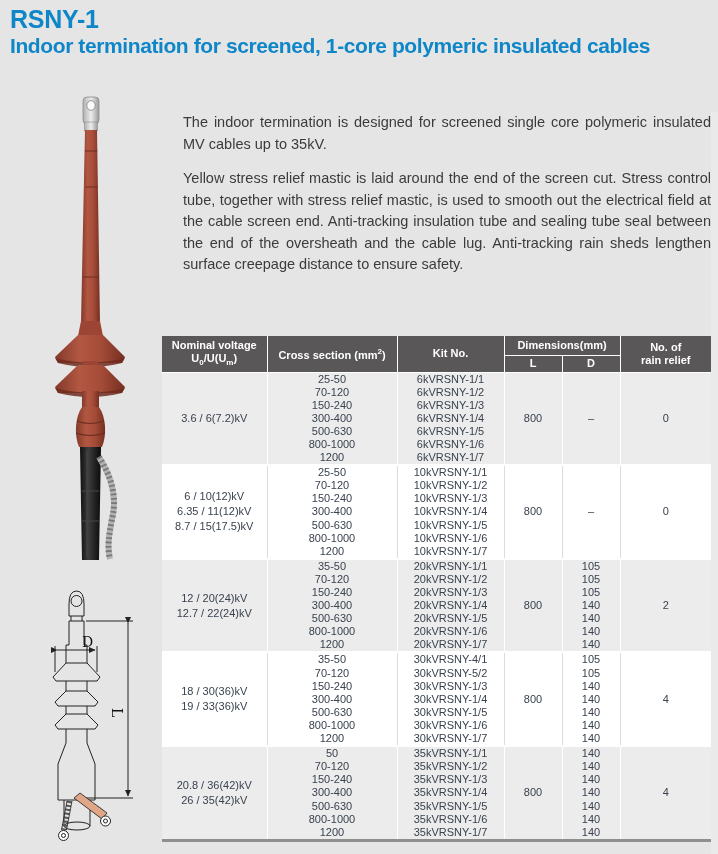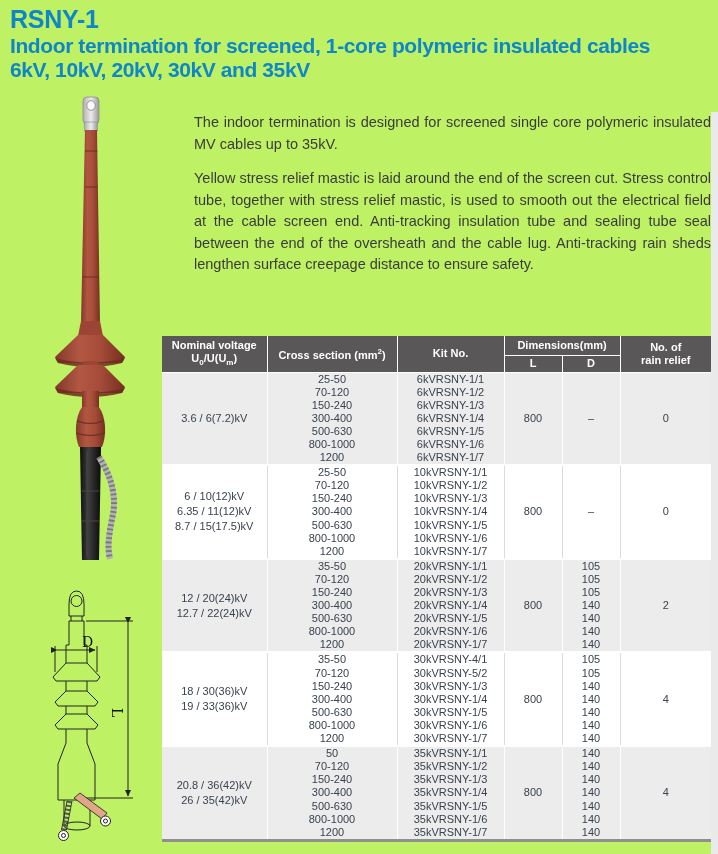--- a/index.html
+++ b/index.html
@@ -5,31 +5,31 @@
   :root{
     --accent:#0e86c8;
     --header-bg:#595757;
     --row-shade:#ececec;
     --table-rule:#8f8f8f;
     --body-text:#3b3b3b;
     --table-text:#39424e;
   }
   html,body{margin:0;padding:0;background:#ffffff;}
   .page{
-    position:relative;width:718px;height:854px;background:#bef264;overflow:hidden;
+    position:relative;width:718px;height:854px;background:#e5e5e5;overflow:hidden;
     font-family:"Liberation Sans", sans-serif;
   }
   
   .title-block{position:absolute;left:10px;top:4px;width:704px;color:var(--accent);}
   .title-block .model{font-size:25px;font-weight:bold;line-height:30px;letter-spacing:-0.3px;}
   .title-block .sub{font-size:21px;font-weight:bold;line-height:24px;letter-spacing:-0.4px;}
   
   .intro{position:absolute;left:178px;top:112px;width:533px;color:var(--body-text);
          font-size:14.5px;line-height:21.5px;text-align:justify;}
-  .intro p{margin:0 0 13px 16px;}
+  .intro p{margin:0 0 13px 5px;}
   
   .edge-strip{position:absolute;left:711px;top:112px;width:7px;height:742px;background:#eaeaea;}
   
   .photo{position:absolute;left:8px;top:95px;}
   .diagram{position:absolute;left:12px;top:588px;}
   
   .table-wrap{position:absolute;left:162px;top:336px;width:549px;border-bottom:3px solid var(--table-rule);}
   table.spec{border-collapse:collapse;border:hidden;table-layout:fixed;width:549px;}
   table.spec thead th{
     background:var(--header-bg);color:#fff;font-size:11px;font-weight:bold;
@@ -51,21 +51,20 @@
   td.voltage-cell div{line-height:15px;}
 </style>
 </head>
 <body>
 
 <div class="page">
 
   <div class="title-block">
     <div class="model">RSNY-1</div>
     <div class="sub">Indoor termination for screened, 1-core polymeric insulated cables</div>
-    <div class="sub">6kV, 10kV, 20kV, 30kV and 35kV</div>
   </div>
 
   <div class="intro">
     <p>The indoor termination is designed for screened single core polymeric insulated MV cables up to 35kV.</p>
     <p>Yellow stress relief mastic is laid around the end of the screen cut. Stress control tube, together with stress relief mastic, is used to smooth out the electrical field at the cable screen end. Anti-tracking insulation tube and sealing tube seal between the end of the oversheath and the cable lug. Anti-tracking rain sheds lengthen surface creepage distance to ensure safety.</p>
   </div>
 
   <div class="edge-strip"></div>
 
   <svg class="photo" width="160" height="487" viewBox="0 0 160 487">

